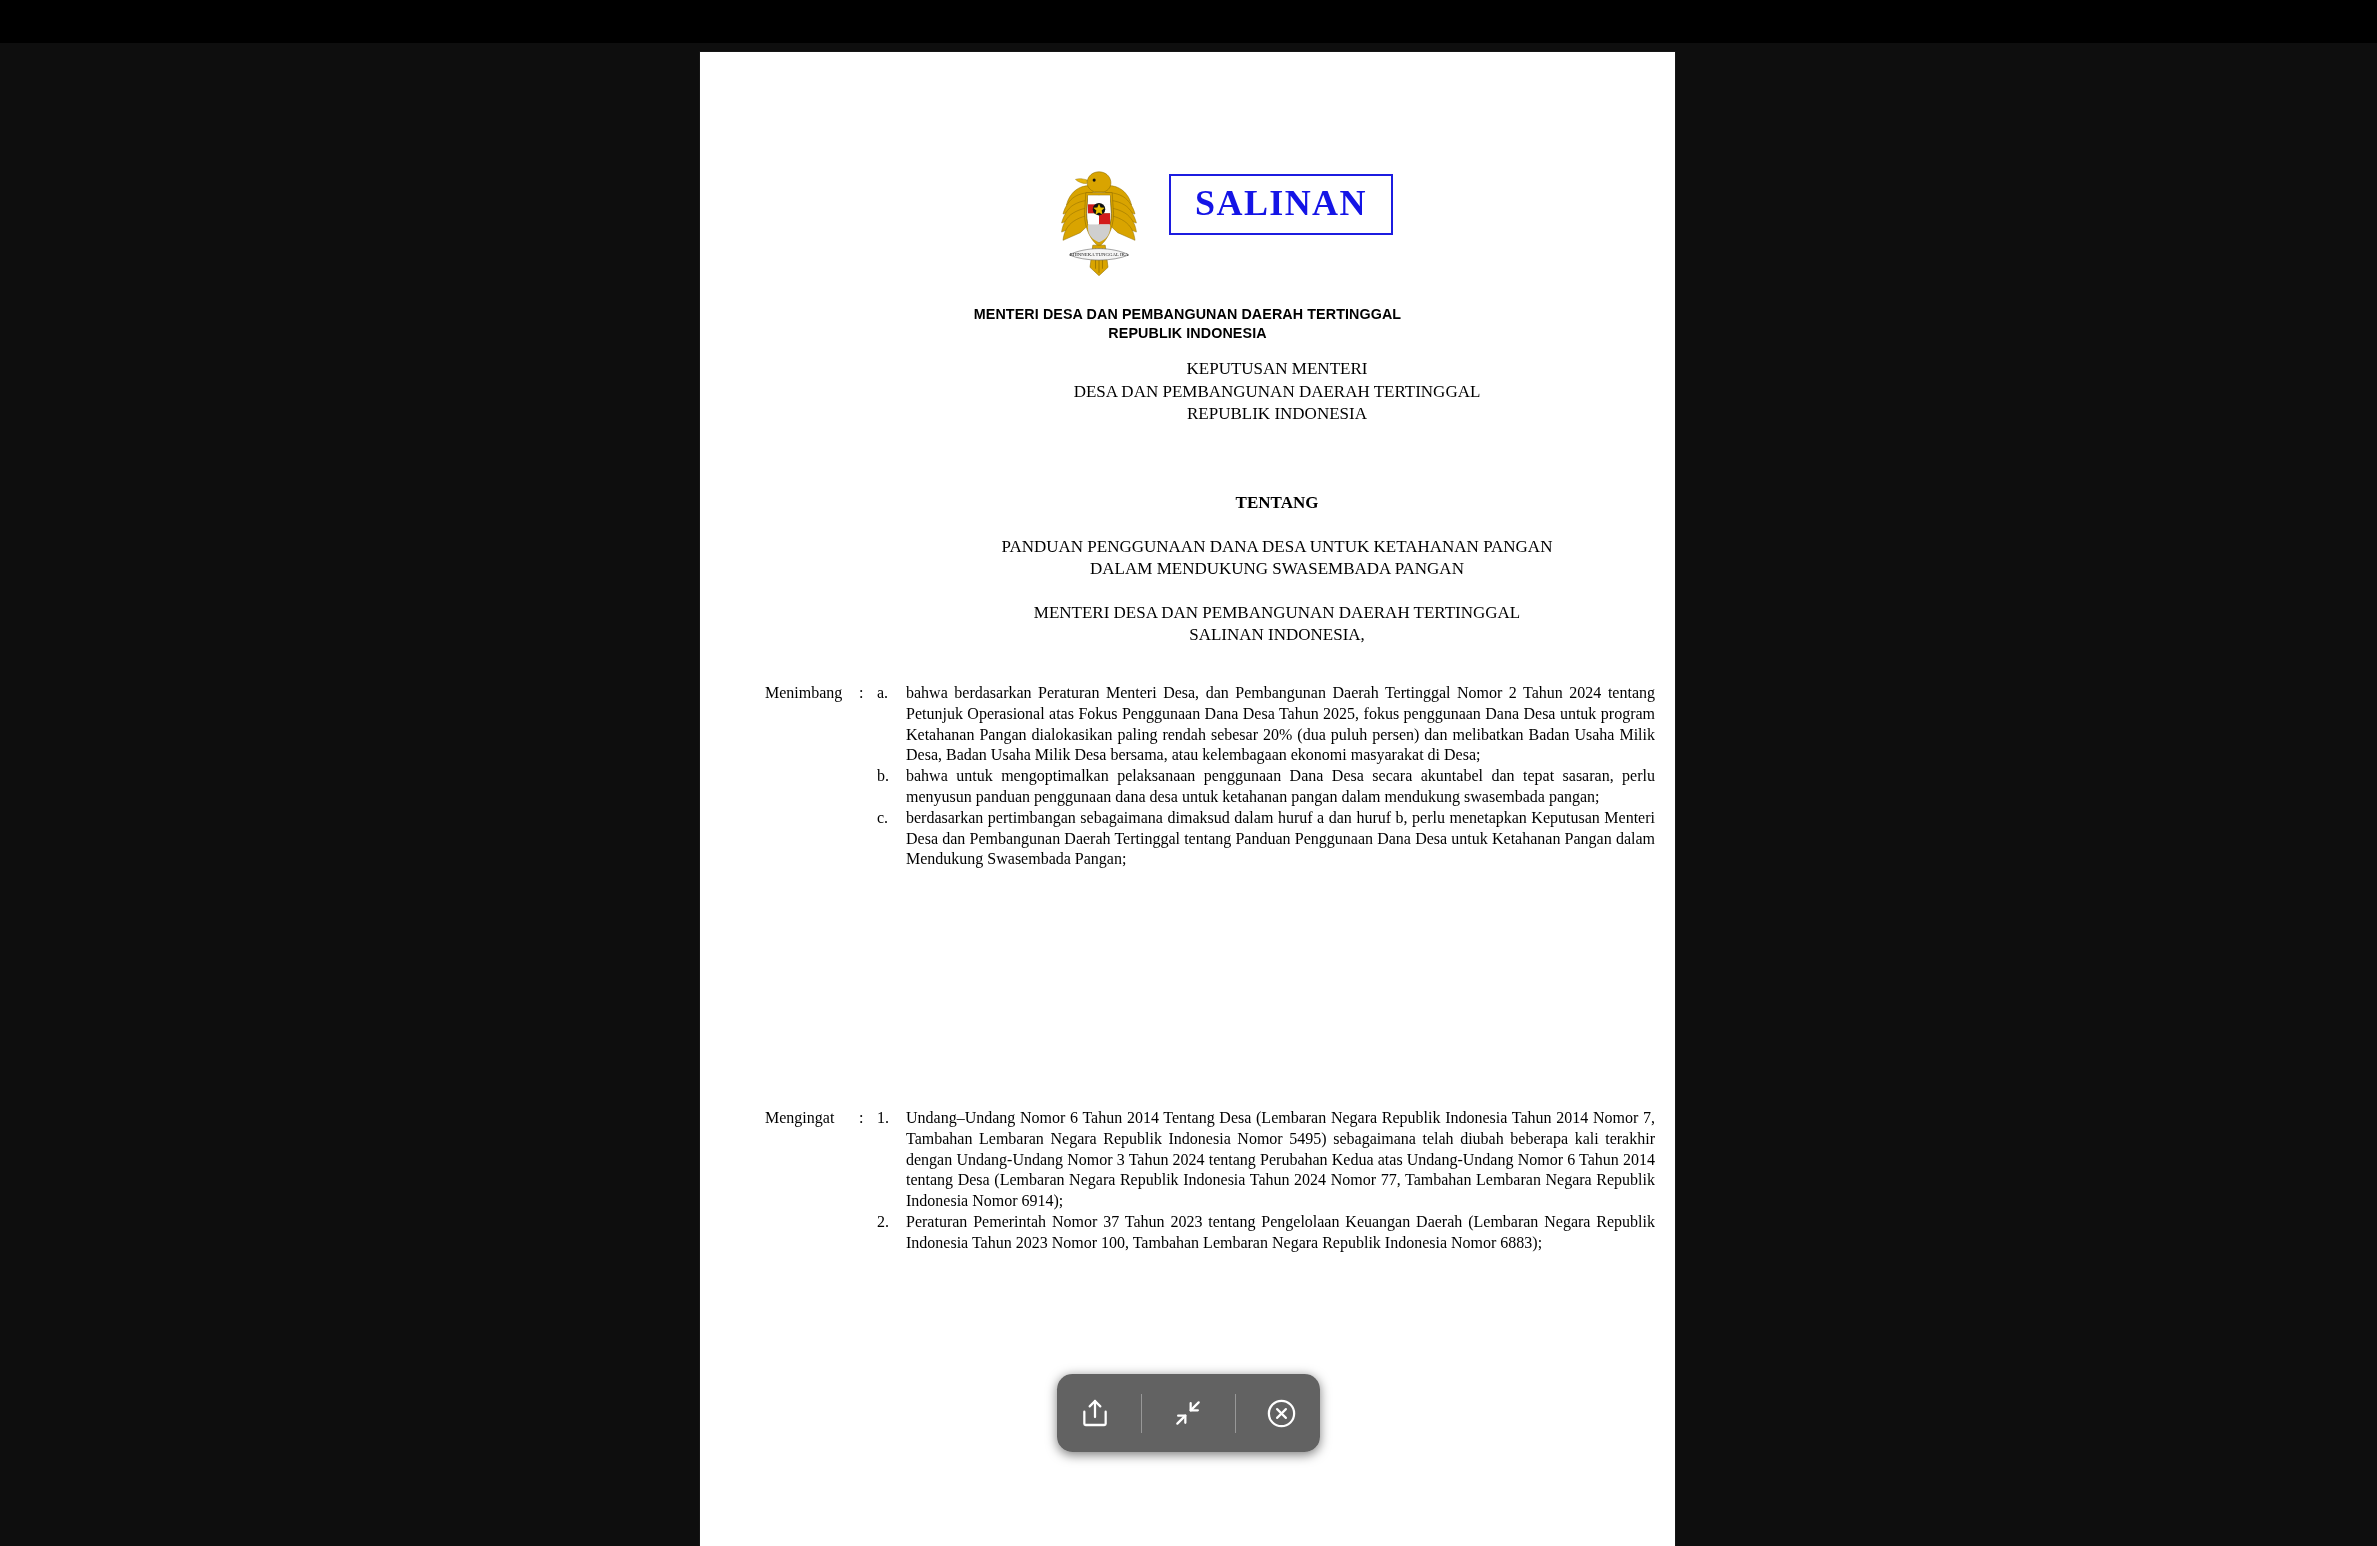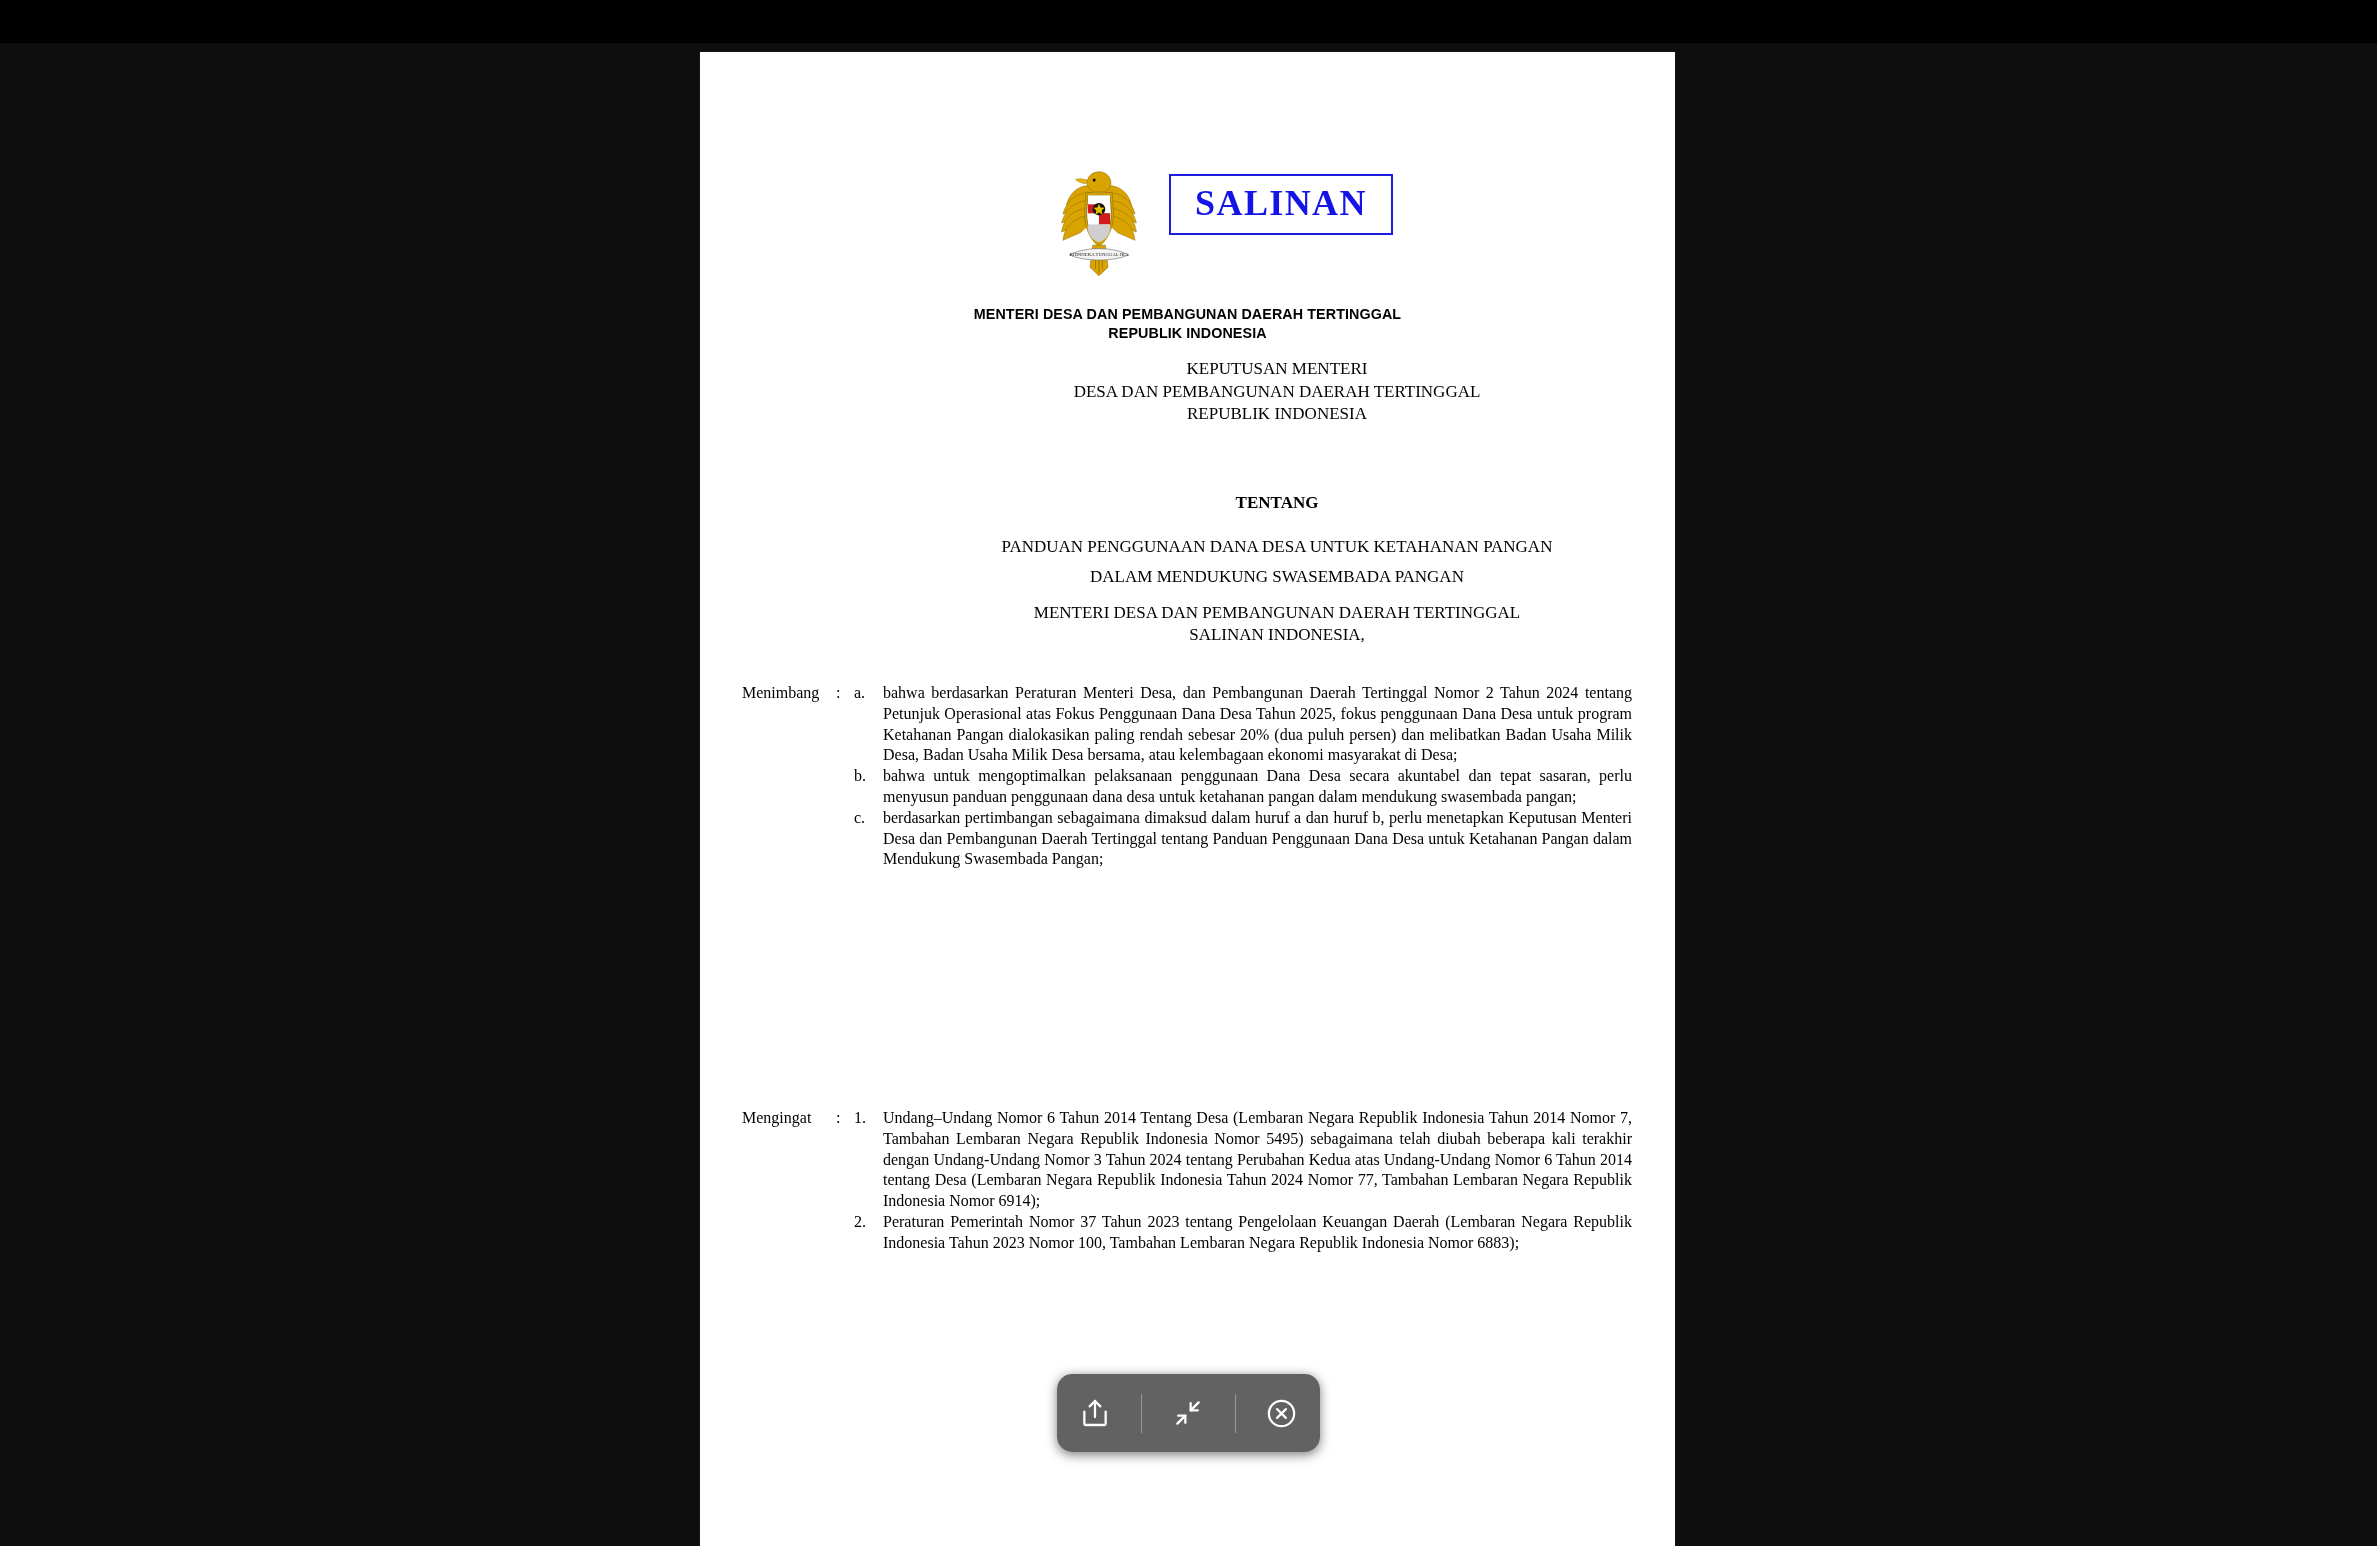--- a/index.html
+++ b/index.html
@@ -108,20 +108,21 @@
     font-family: "Liberation Serif", serif;
     font-size: 17px;
     color: #000;
   }
 
   
   .body-block {
     position: absolute;
     left: 0;
     width: 975px;
+    padding-left: 23px;
   }
 
   .clause {
     display: flex;
     font-family: "Liberation Serif", serif;
     font-size: 16px;
     color: #000;
     line-height: 1.30;
   }
 
@@ -252,21 +253,21 @@
       <div class="ministry-line" style="top:254px;">MENTERI DESA DAN PEMBANGUNAN DAERAH TERTINGGAL</div>
       <div class="ministry-line" style="top:273px;">REPUBLIK INDONESIA</div>
 
       <div class="title-line" style="top:307px;">KEPUTUSAN MENTERI</div>
       <div class="title-line" style="top:330px;">DESA DAN PEMBANGUNAN DAERAH TERTINGGAL</div>
       <div class="title-line" style="top:352px;">REPUBLIK INDONESIA</div>
 
       <div class="title-line" style="top:441px;font-weight:bold;">TENTANG</div>
 
       <div class="title-line" style="top:485px;">PANDUAN PENGGUNAAN DANA DESA UNTUK KETAHANAN PANGAN</div>
-      <div class="title-line" style="top:507px;margin-top:8px;">DALAM MENDUKUNG SWASEMBADA PANGAN</div>
+      <div class="title-line" style="top:507px;">DALAM MENDUKUNG SWASEMBADA PANGAN</div>
 
       <div class="title-line" style="top:551px;">MENTERI DESA DAN PEMBANGUNAN DAERAH TERTINGGAL</div>
       <div class="title-line" style="top:573px;">SALINAN INDONESIA,</div>
 
       <div class="body-block" style="top:631px;">
         <div class="clause">
           <div class="clause-label">Menimbang</div>
           <div class="clause-colon">:</div>
           <div class="clause-items">
             <div class="item">

